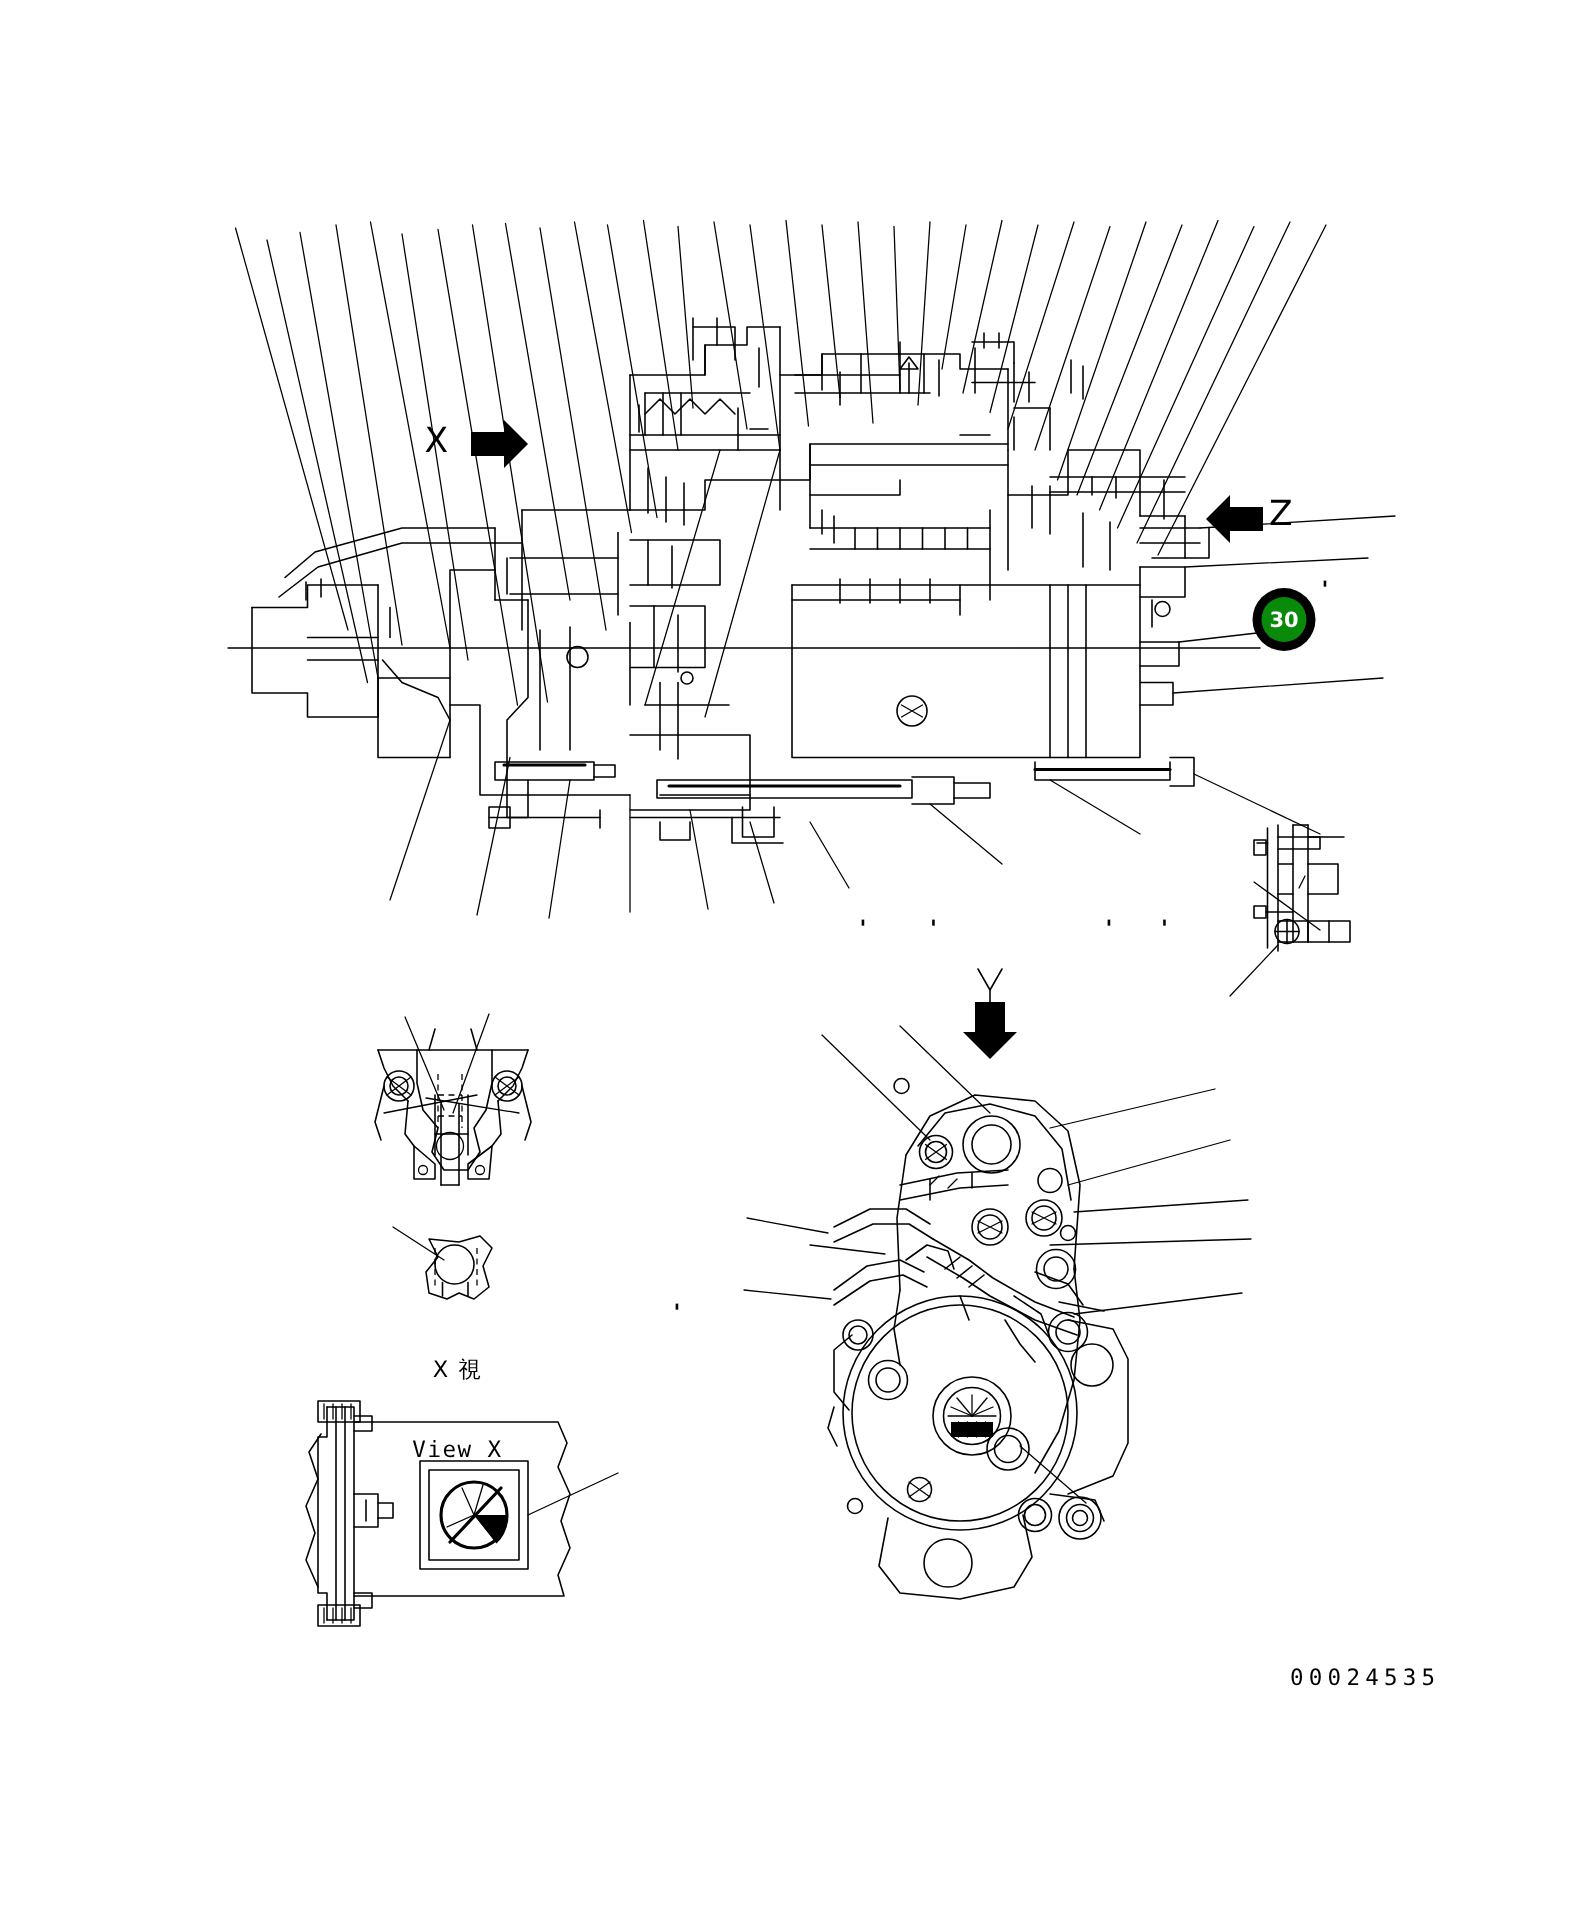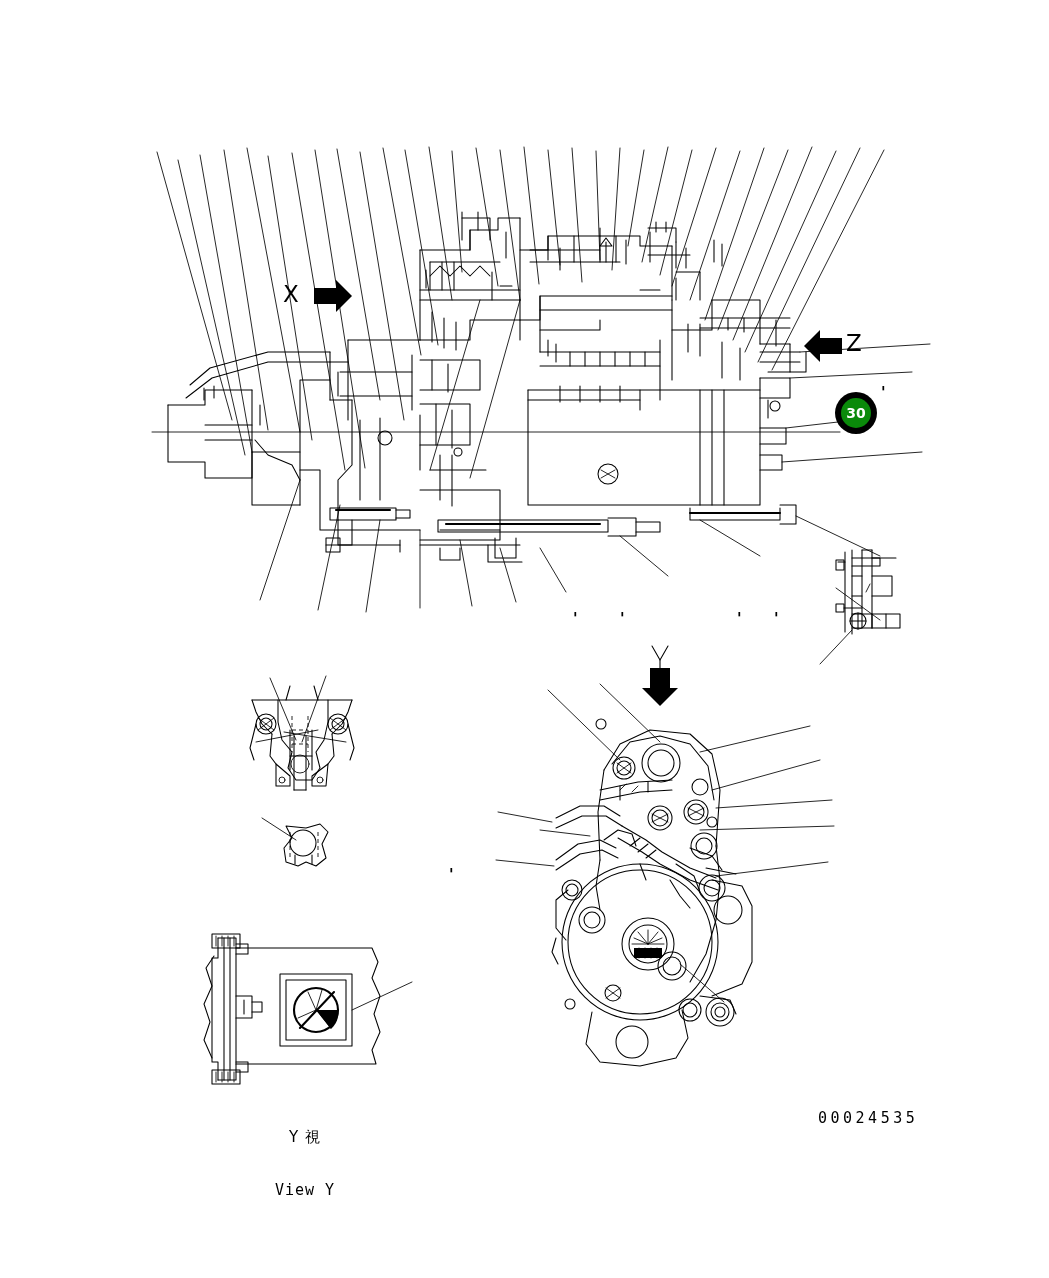--- a/index.html
+++ b/index.html
@@ -16,21 +16,21 @@
     font-family:"DejaVu Sans Mono","Liberation Mono",monospace;
     font-size:15px;letter-spacing:1px;text-align:center;
   }
   .view-cap .jp{font-family:"DejaVu Sans","Liberation Sans",sans-serif;}
   .axis-letter{
     font-family:"DejaVu Sans","Liberation Sans",sans-serif;
     font-size:23px;
   }
   .dwg-no{
     font-family:"DejaVu Sans Mono","Liberation Mono",monospace;
-    font-size:15px;letter-spacing:3.5px;
+    font-size:15px;letter-spacing:3.5px;margin-left:42px;
   }
   .callout-txt{
     font-family:"DejaVu Sans","Liberation Sans",sans-serif;
     font-size:14px;fill:#ffffff;font-weight:bold;
   }
   .tick{
     font-family:"DejaVu Sans","Liberation Sans",sans-serif;
     font-size:15px;font-weight:bold;
   }
 </style>
@@ -515,22 +515,22 @@
       <text class="tick" x="449" y="880">'</text>
       <text class="tick" x="881" y="398">'</text>
     </g>
 
   </svg>
 
   <div class="lbl axis-letter" style="left:283px;top:281px;">X</div>
 
   <div class="lbl axis-letter" style="left:846px;top:330px;">Z</div>
 
-
-  <div class="lbl view-cap" style="left:245px;top:1094px;width:120px;">
-    <div><span class="jp">Y 視</span></div>
-    <div>View Y</div>
+  <div class="lbl view-cap" style="left:245px;top:870px;width:120px;">
+    <div><span class="jp">X 視</span></div>
+    <div>View X</div>
   </div>
 
 
+
   <div class="lbl dwg-no" style="left:818px;top:1110px;">00024535</div>
 
 </div>
 
 </body></html>

